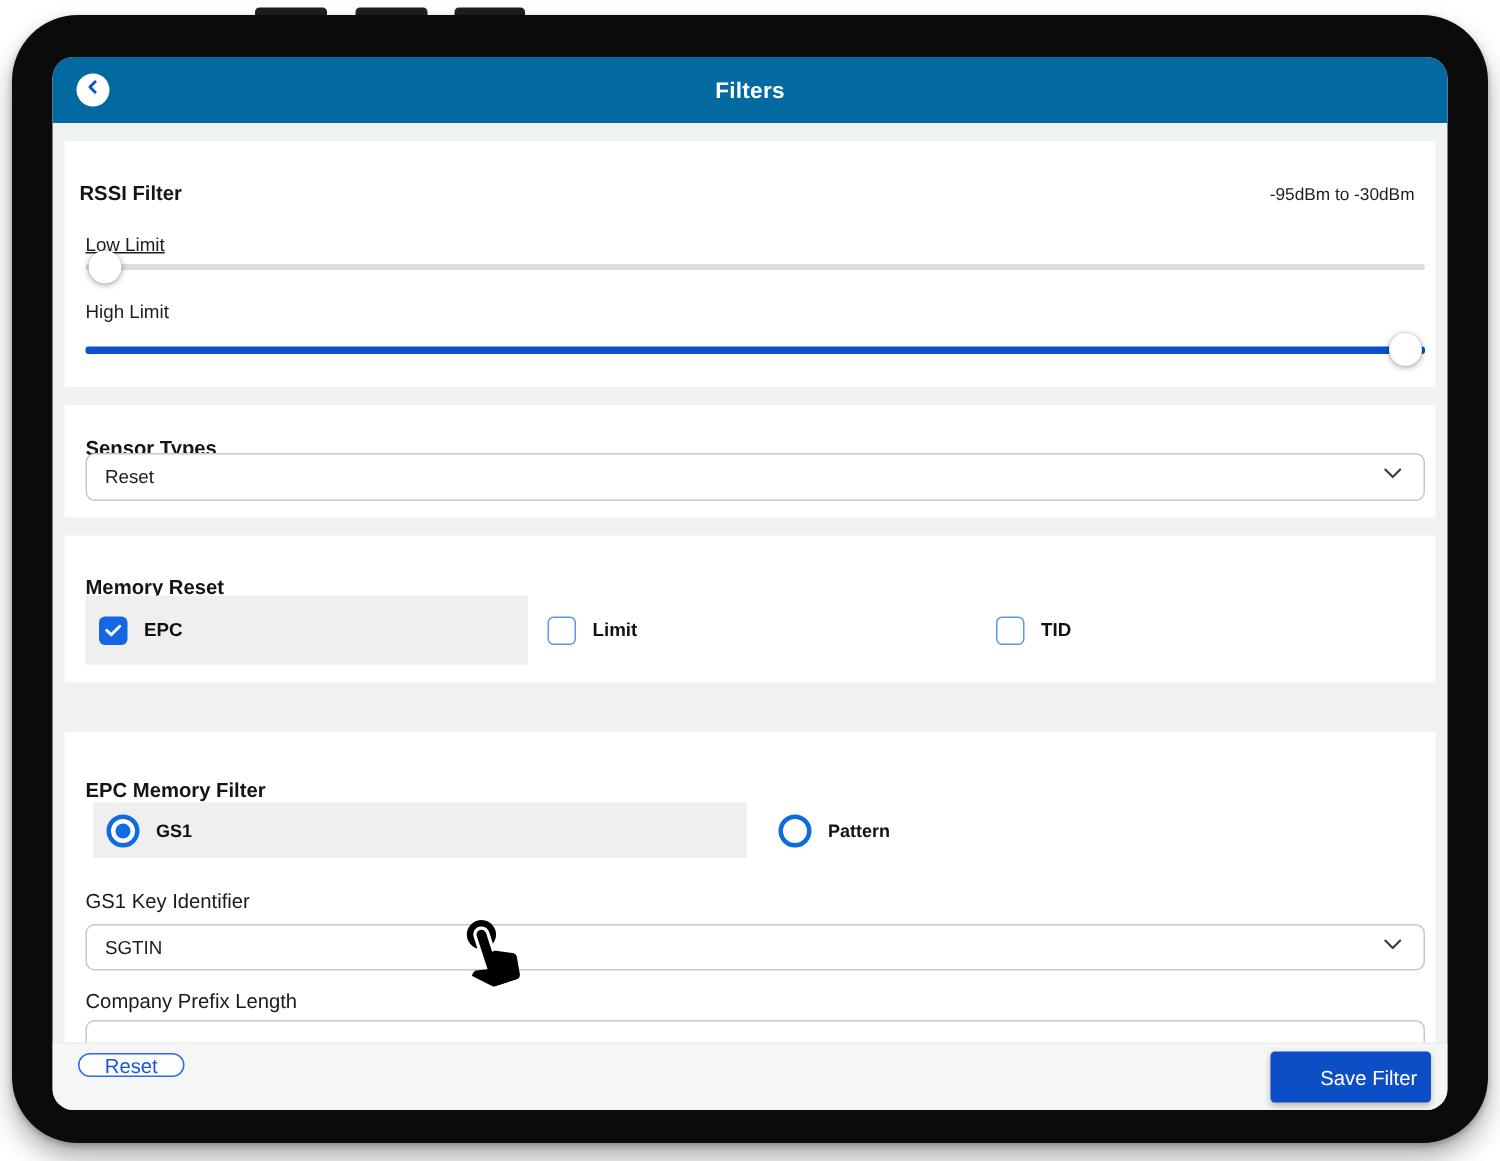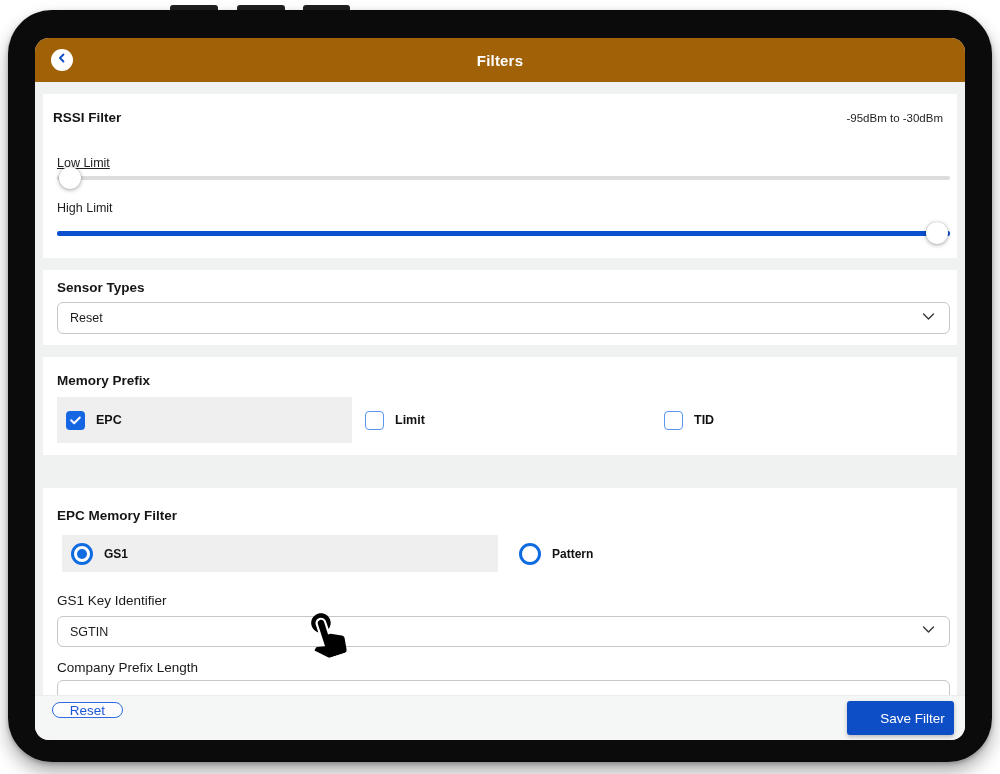--- a/index.html
+++ b/index.html
@@ -20,38 +20,38 @@
   }
 
   .screen {
     position:absolute; left:27px; top:28px; width:930px; height:702px;
     background:#f0f1f1; border-radius:14px; overflow:hidden;
   }
 
   
   .header {
     position:absolute; left:0; top:0; width:930px; height:44px;
-    background:#a16207; display:flex; align-items:center; justify-content:center;
+    background:#0369a1; display:flex; align-items:center; justify-content:center;
   }
   .back-btn {
     position:absolute; left:16px; top:11px; width:22px; height:22px;
     background:#ffffff; border-radius:50%; display:flex; align-items:center; justify-content:center;
     cursor:pointer;
   }
   .back-btn svg { width:14px; height:14px; }
   .header-title { color:#ffffff; font-weight:bold; font-size:15px; letter-spacing:.2px; }
 
   
   .card { position:absolute; left:8px; width:914px; background:#ffffff; }
   .card-rssi   { top:56px;  height:164px; }
   .card-sensor { top:232px; height:75px;padding-left:31px; }
   .card-banks  { top:319px; height:98px; }
   .card-epc    { top:450px; height:207px; overflow:hidden; }
 
-  .sec-title { font-weight:bold; font-size:13.5px; color:#151515; }
+  .sec-title { font-weight:bold; font-size:13.5px; color:#151515;margin-top:11px; }
   .sub-label { font-size:12.5px; color:#1e1e1e; }
 
   
   .rssi-head { position:absolute; left:10px; right:14px; top:16px; display:flex; justify-content:space-between; align-items:baseline; }
   .rssi-range { font-size:11.5px; color:#1f1f1f; }
   .lbl-low  { position:absolute; left:14px; top:62px;text-decoration:underline; }
   .lbl-high { position:absolute; left:14px; top:107px; }
   .slider { position:absolute; left:14px; width:893px; height:22px; }
   .slider.low  { top:73px; }
   .slider.high { top:128px; }
@@ -175,21 +175,21 @@
           <span class="val">Reset</span>
           <span>
             <svg viewBox="0 0 24 24">
                 <path d="M5 8.5l7 7 7-7" fill="none" stroke="#3a3a3a" stroke-width="2" stroke-linecap="round" stroke-linejoin="round"></path>
               </svg>
           </span>
         </div>
       </div>
 
       <div class="card card-banks">
-        <div class="sec-title banks-title">Memory Prefix</div>
+        <div class="sec-title banks-title">Memory Reset</div>
         <div class="banks-row">
           <div class="bank-cell selected">
             <span class="cb checked">
               <svg viewBox="0 0 24 24">
                   <path d="M20 6.5L9.5 17 4 11.5" fill="none" stroke="#fff" stroke-width="3.6" stroke-linecap="round" stroke-linejoin="round"></path>
                 </svg>
             </span>
             <span class="bank-label">EPC</span>
           </div>
           <div class="bank-cell">

